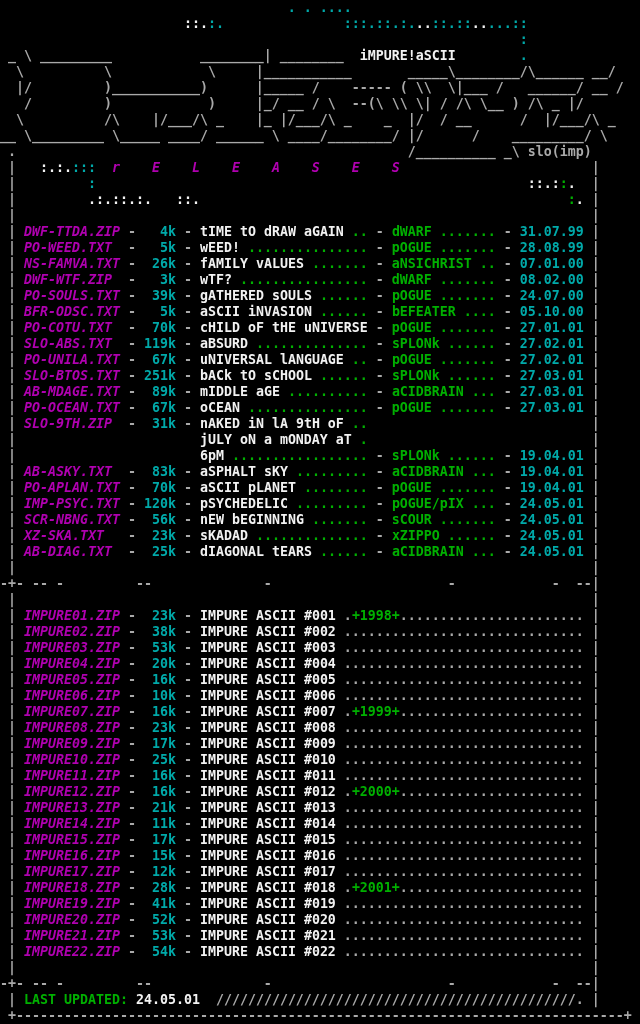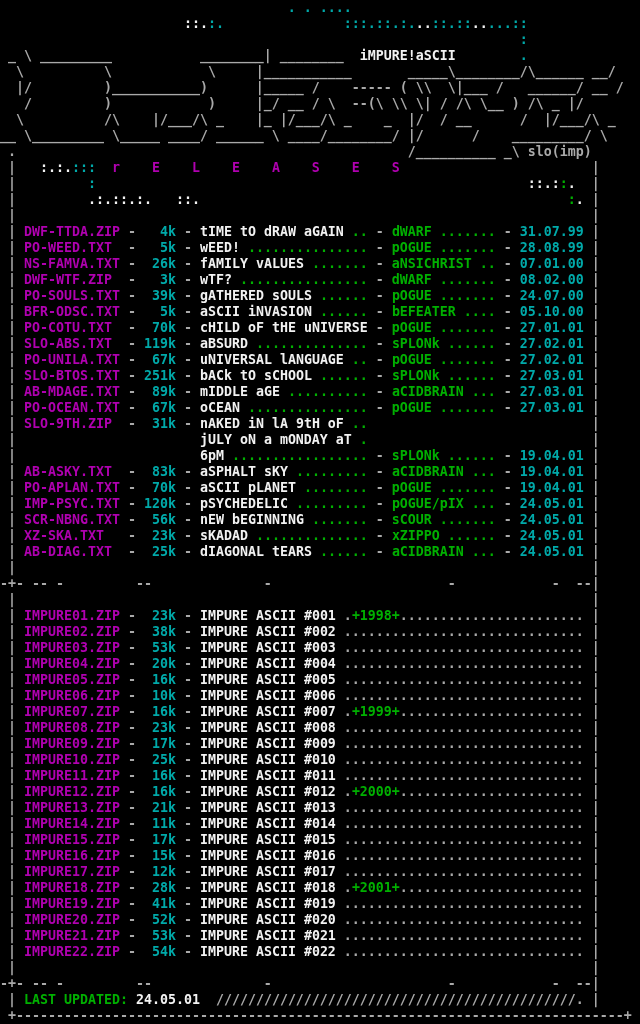--- a/index.html
+++ b/index.html
@@ -12,18 +12,18 @@
     font-size:13.29px;
     line-height:16px;
     letter-spacing:0;
     white-space:pre;
   }
   #screen .row{height:16px;white-space:pre;}
   .gy{color:#a9a9a9;}
   .wh{color:#f2f2f2;}
   .cy{color:#00a9a9;}
   .gr{color:#00b000;}
-  .mg{color:#b000b0;}
+  .mg{color:#b000b0;font-style:italic;}
 </style>
 </head>
 <body>
 
 <pre id="screen"><div class="row"><span class="cy">                                    . . ....</span></div><div class="row"><span class="wh">                       ::.</span><span class="cy">:.</span><span class="wh">               </span><span class="cy">:::.::.:.</span><span class="wh">..</span><span class="cy">::.::</span><span class="wh">..</span><span class="cy">...::</span></div><div class="row"><span class="cy">                                                                 :</span></div><div class="row"><span class="gy"> _ \ _________           ________| ________  </span><span class="wh">iMPURE!aSCII</span><span class="cy">        .</span></div><div class="row"><span class="gy">  \          \            \     |___________       _____\________/\______ __/</span></div><div class="row"><span class="gy">  |/         )___________)      |_____ /    ----- ( \\  \|___ /   ______/ __ /</span></div><div class="row"><span class="gy">   /         )            )     |_/ __ / \  --(\ \\ \| / /\ \__ ) /\ _ |/</span></div><div class="row"><span class="gy">  \          /\    |/___/\ _    |_ |/___/\ _    _  |/  / __      /  |/___/\ _</span></div><div class="row"><span class="gy">__ \_________ \_____ ____/ ______ \ ____/________/ |/      /    _________/ \</span></div><div class="row"><span class="gy"> .                                                 /__________ _\ slo(imp)</span></div><div class="row"><span class="gy"> |   </span><span class="wh">:.:.</span><span class="cy">:::</span><span class="gy">  </span><span class="mg">r    E    L    E    A    S    E    S</span><span class="gy">                        |</span></div><div class="row"><span class="gy"> |</span><span class="cy">         :</span><span class="wh">                                                      ::.:</span><span class="gr">:</span><span class="wh">.</span><span class="gy">  |</span></div><div class="row"><span class="gy"> |</span><span class="wh">         .:.::.:.   ::.</span><span class="gr">                                              :</span><span class="wh">.</span><span class="gy"> |</span></div><div class="row"><span class="gy"> |                                                                        |</span></div><div class="row"><span class="gy"> | </span><span class="mg">DWF-TTDA.ZIP</span><span class="gy"> - </span><span class="cy">  4k</span><span class="gy"> - </span><span class="wh">tIME tO dRAW aGAIN</span><span class="gr"> ..</span><span class="gy"> - </span><span class="gr">dWARF .......</span><span class="gy"> - </span><span class="cy">31.07.99</span><span class="gy"> |</span></div><div class="row"><span class="gy"> | </span><span class="mg">PO-WEED.TXT </span><span class="gy"> - </span><span class="cy">  5k</span><span class="gy"> - </span><span class="wh">wEED!</span><span class="gr"> ...............</span><span class="gy"> - </span><span class="gr">pOGUE .......</span><span class="gy"> - </span><span class="cy">28.08.99</span><span class="gy"> |</span></div><div class="row"><span class="gy"> | </span><span class="mg">NS-FAMVA.TXT</span><span class="gy"> - </span><span class="cy"> 26k</span><span class="gy"> - </span><span class="wh">fAMILY vALUES</span><span class="gr"> .......</span><span class="gy"> - </span><span class="gr">aNSICHRIST ..</span><span class="gy"> - </span><span class="cy">07.01.00</span><span class="gy"> |</span></div><div class="row"><span class="gy"> | </span><span class="mg">DWF-WTF.ZIP </span><span class="gy"> - </span><span class="cy">  3k</span><span class="gy"> - </span><span class="wh">wTF?</span><span class="gr"> ................</span><span class="gy"> - </span><span class="gr">dWARF .......</span><span class="gy"> - </span><span class="cy">08.02.00</span><span class="gy"> |</span></div><div class="row"><span class="gy"> | </span><span class="mg">PO-SOULS.TXT</span><span class="gy"> - </span><span class="cy"> 39k</span><span class="gy"> - </span><span class="wh">gATHERED sOULS</span><span class="gr"> ......</span><span class="gy"> - </span><span class="gr">pOGUE .......</span><span class="gy"> - </span><span class="cy">24.07.00</span><span class="gy"> |</span></div><div class="row"><span class="gy"> | </span><span class="mg">BFR-ODSC.TXT</span><span class="gy"> - </span><span class="cy">  5k</span><span class="gy"> - </span><span class="wh">aSCII iNVASION</span><span class="gr"> ......</span><span class="gy"> - </span><span class="gr">bEFEATER ....</span><span class="gy"> - </span><span class="cy">05.10.00</span><span class="gy"> |</span></div><div class="row"><span class="gy"> | </span><span class="mg">PO-COTU.TXT </span><span class="gy"> - </span><span class="cy"> 70k</span><span class="gy"> - </span><span class="wh">cHILD oF tHE uNIVERSE</span><span class="gy"> - </span><span class="gr">pOGUE .......</span><span class="gy"> - </span><span class="cy">27.01.01</span><span class="gy"> |</span></div><div class="row"><span class="gy"> | </span><span class="mg">SLO-ABS.TXT </span><span class="gy"> - </span><span class="cy">119k</span><span class="gy"> - </span><span class="wh">aBSURD</span><span class="gr"> ..............</span><span class="gy"> - </span><span class="gr">sPLONk ......</span><span class="gy"> - </span><span class="cy">27.02.01</span><span class="gy"> |</span></div><div class="row"><span class="gy"> | </span><span class="mg">PO-UNILA.TXT</span><span class="gy"> - </span><span class="cy"> 67k</span><span class="gy"> - </span><span class="wh">uNIVERSAL lANGUAGE</span><span class="gr"> ..</span><span class="gy"> - </span><span class="gr">pOGUE .......</span><span class="gy"> - </span><span class="cy">27.02.01</span><span class="gy"> |</span></div><div class="row"><span class="gy"> | </span><span class="mg">SLO-BTOS.TXT</span><span class="gy"> - </span><span class="cy">251k</span><span class="gy"> - </span><span class="wh">bACk tO sCHOOL</span><span class="gr"> ......</span><span class="gy"> - </span><span class="gr">sPLONk ......</span><span class="gy"> - </span><span class="cy">27.03.01</span><span class="gy"> |</span></div><div class="row"><span class="gy"> | </span><span class="mg">AB-MDAGE.TXT</span><span class="gy"> - </span><span class="cy"> 89k</span><span class="gy"> - </span><span class="wh">mIDDLE aGE</span><span class="gr"> ..........</span><span class="gy"> - </span><span class="gr">aCIDBRAIN ...</span><span class="gy"> - </span><span class="cy">27.03.01</span><span class="gy"> |</span></div><div class="row"><span class="gy"> | </span><span class="mg">PO-OCEAN.TXT</span><span class="gy"> - </span><span class="cy"> 67k</span><span class="gy"> - </span><span class="wh">oCEAN</span><span class="gr"> ...............</span><span class="gy"> - </span><span class="gr">pOGUE .......</span><span class="gy"> - </span><span class="cy">27.03.01</span><span class="gy"> |</span></div><div class="row"><span class="gy"> | </span><span class="mg">SLO-9TH.ZIP </span><span class="gy"> - </span><span class="cy"> 31k</span><span class="gy"> - </span><span class="wh">nAKED iN lA 9tH oF</span><span class="gr"> ..</span><span class="gy">                            |</span></div><div class="row"><span class="gy"> | </span><span class="gy">                      </span><span class="wh">jULY oN a mONDAY aT</span><span class="gr"> .</span><span class="gy">                            |</span></div><div class="row"><span class="gy"> | </span><span class="gy">                      </span><span class="wh">6pM</span><span class="gr"> .................</span><span class="gy"> - </span><span class="gr">sPLONk ......</span><span class="gy"> - </span><span class="cy">19.04.01</span><span class="gy"> |</span></div><div class="row"><span class="gy"> | </span><span class="mg">AB-ASKY.TXT </span><span class="gy"> - </span><span class="cy"> 83k</span><span class="gy"> - </span><span class="wh">aSPHALT sKY</span><span class="gr"> .........</span><span class="gy"> - </span><span class="gr">aCIDBRAIN ...</span><span class="gy"> - </span><span class="cy">19.04.01</span><span class="gy"> |</span></div><div class="row"><span class="gy"> | </span><span class="mg">PO-APLAN.TXT</span><span class="gy"> - </span><span class="cy"> 70k</span><span class="gy"> - </span><span class="wh">aSCII pLANET</span><span class="gr"> ........</span><span class="gy"> - </span><span class="gr">pOGUE .......</span><span class="gy"> - </span><span class="cy">19.04.01</span><span class="gy"> |</span></div><div class="row"><span class="gy"> | </span><span class="mg">IMP-PSYC.TXT</span><span class="gy"> - </span><span class="cy">120k</span><span class="gy"> - </span><span class="wh">pSYCHEDELIC</span><span class="gr"> .........</span><span class="gy"> - </span><span class="gr">pOGUE/pIX ...</span><span class="gy"> - </span><span class="cy">24.05.01</span><span class="gy"> |</span></div><div class="row"><span class="gy"> | </span><span class="mg">SCR-NBNG.TXT</span><span class="gy"> - </span><span class="cy"> 56k</span><span class="gy"> - </span><span class="wh">nEW bEGINNING</span><span class="gr"> .......</span><span class="gy"> - </span><span class="gr">sCOUR .......</span><span class="gy"> - </span><span class="cy">24.05.01</span><span class="gy"> |</span></div><div class="row"><span class="gy"> | </span><span class="mg">XZ-SKA.TXT  </span><span class="gy"> - </span><span class="cy"> 23k</span><span class="gy"> - </span><span class="wh">sKADAD</span><span class="gr"> ..............</span><span class="gy"> - </span><span class="gr">xZIPPO ......</span><span class="gy"> - </span><span class="cy">24.05.01</span><span class="gy"> |</span></div><div class="row"><span class="gy"> | </span><span class="mg">AB-DIAG.TXT </span><span class="gy"> - </span><span class="cy"> 25k</span><span class="gy"> - </span><span class="wh">dIAGONAL tEARS</span><span class="gr"> ......</span><span class="gy"> - </span><span class="gr">aCIDBRAIN ...</span><span class="gy"> - </span><span class="cy">24.05.01</span><span class="gy"> |</span></div><div class="row"><span class="gy"> |                                                                        |</span></div><div class="row"><span class="gy">-+- -- -         --              -                      -            -  --|</span></div><div class="row"><span class="gy"> |                                                                        |</span></div><div class="row"><span class="gy"> | </span><span class="mg">IMPURE01.ZIP</span><span class="gy"> - </span><span class="cy"> 23k</span><span class="gy"> - </span><span class="wh">IMPURE ASCII #001</span><span class="gy"> .</span><span class="gr">+1998+</span><span class="gy">.......................</span><span class="gy"> |</span></div><div class="row"><span class="gy"> | </span><span class="mg">IMPURE02.ZIP</span><span class="gy"> - </span><span class="cy"> 38k</span><span class="gy"> - </span><span class="wh">IMPURE ASCII #002</span><span class="gy"> ..............................</span><span class="gy"> |</span></div><div class="row"><span class="gy"> | </span><span class="mg">IMPURE03.ZIP</span><span class="gy"> - </span><span class="cy"> 53k</span><span class="gy"> - </span><span class="wh">IMPURE ASCII #003</span><span class="gy"> ..............................</span><span class="gy"> |</span></div><div class="row"><span class="gy"> | </span><span class="mg">IMPURE04.ZIP</span><span class="gy"> - </span><span class="cy"> 20k</span><span class="gy"> - </span><span class="wh">IMPURE ASCII #004</span><span class="gy"> ..............................</span><span class="gy"> |</span></div><div class="row"><span class="gy"> | </span><span class="mg">IMPURE05.ZIP</span><span class="gy"> - </span><span class="cy"> 16k</span><span class="gy"> - </span><span class="wh">IMPURE ASCII #005</span><span class="gy"> ..............................</span><span class="gy"> |</span></div><div class="row"><span class="gy"> | </span><span class="mg">IMPURE06.ZIP</span><span class="gy"> - </span><span class="cy"> 10k</span><span class="gy"> - </span><span class="wh">IMPURE ASCII #006</span><span class="gy"> ..............................</span><span class="gy"> |</span></div><div class="row"><span class="gy"> | </span><span class="mg">IMPURE07.ZIP</span><span class="gy"> - </span><span class="cy"> 16k</span><span class="gy"> - </span><span class="wh">IMPURE ASCII #007</span><span class="gy"> .</span><span class="gr">+1999+</span><span class="gy">.......................</span><span class="gy"> |</span></div><div class="row"><span class="gy"> | </span><span class="mg">IMPURE08.ZIP</span><span class="gy"> - </span><span class="cy"> 23k</span><span class="gy"> - </span><span class="wh">IMPURE ASCII #008</span><span class="gy"> ..............................</span><span class="gy"> |</span></div><div class="row"><span class="gy"> | </span><span class="mg">IMPURE09.ZIP</span><span class="gy"> - </span><span class="cy"> 17k</span><span class="gy"> - </span><span class="wh">IMPURE ASCII #009</span><span class="gy"> ..............................</span><span class="gy"> |</span></div><div class="row"><span class="gy"> | </span><span class="mg">IMPURE10.ZIP</span><span class="gy"> - </span><span class="cy"> 25k</span><span class="gy"> - </span><span class="wh">IMPURE ASCII #010</span><span class="gy"> ..............................</span><span class="gy"> |</span></div><div class="row"><span class="gy"> | </span><span class="mg">IMPURE11.ZIP</span><span class="gy"> - </span><span class="cy"> 16k</span><span class="gy"> - </span><span class="wh">IMPURE ASCII #011</span><span class="gy"> ..............................</span><span class="gy"> |</span></div><div class="row"><span class="gy"> | </span><span class="mg">IMPURE12.ZIP</span><span class="gy"> - </span><span class="cy"> 16k</span><span class="gy"> - </span><span class="wh">IMPURE ASCII #012</span><span class="gy"> .</span><span class="gr">+2000+</span><span class="gy">.......................</span><span class="gy"> |</span></div><div class="row"><span class="gy"> | </span><span class="mg">IMPURE13.ZIP</span><span class="gy"> - </span><span class="cy"> 21k</span><span class="gy"> - </span><span class="wh">IMPURE ASCII #013</span><span class="gy"> ..............................</span><span class="gy"> |</span></div><div class="row"><span class="gy"> | </span><span class="mg">IMPURE14.ZIP</span><span class="gy"> - </span><span class="cy"> 11k</span><span class="gy"> - </span><span class="wh">IMPURE ASCII #014</span><span class="gy"> ..............................</span><span class="gy"> |</span></div><div class="row"><span class="gy"> | </span><span class="mg">IMPURE15.ZIP</span><span class="gy"> - </span><span class="cy"> 17k</span><span class="gy"> - </span><span class="wh">IMPURE ASCII #015</span><span class="gy"> ..............................</span><span class="gy"> |</span></div><div class="row"><span class="gy"> | </span><span class="mg">IMPURE16.ZIP</span><span class="gy"> - </span><span class="cy"> 15k</span><span class="gy"> - </span><span class="wh">IMPURE ASCII #016</span><span class="gy"> ..............................</span><span class="gy"> |</span></div><div class="row"><span class="gy"> | </span><span class="mg">IMPURE17.ZIP</span><span class="gy"> - </span><span class="cy"> 12k</span><span class="gy"> - </span><span class="wh">IMPURE ASCII #017</span><span class="gy"> ..............................</span><span class="gy"> |</span></div><div class="row"><span class="gy"> | </span><span class="mg">IMPURE18.ZIP</span><span class="gy"> - </span><span class="cy"> 28k</span><span class="gy"> - </span><span class="wh">IMPURE ASCII #018</span><span class="gy"> .</span><span class="gr">+2001+</span><span class="gy">.......................</span><span class="gy"> |</span></div><div class="row"><span class="gy"> | </span><span class="mg">IMPURE19.ZIP</span><span class="gy"> - </span><span class="cy"> 41k</span><span class="gy"> - </span><span class="wh">IMPURE ASCII #019</span><span class="gy"> ..............................</span><span class="gy"> |</span></div><div class="row"><span class="gy"> | </span><span class="mg">IMPURE20.ZIP</span><span class="gy"> - </span><span class="cy"> 52k</span><span class="gy"> - </span><span class="wh">IMPURE ASCII #020</span><span class="gy"> ..............................</span><span class="gy"> |</span></div><div class="row"><span class="gy"> | </span><span class="mg">IMPURE21.ZIP</span><span class="gy"> - </span><span class="cy"> 53k</span><span class="gy"> - </span><span class="wh">IMPURE ASCII #021</span><span class="gy"> ..............................</span><span class="gy"> |</span></div><div class="row"><span class="gy"> | </span><span class="mg">IMPURE22.ZIP</span><span class="gy"> - </span><span class="cy"> 54k</span><span class="gy"> - </span><span class="wh">IMPURE ASCII #022</span><span class="gy"> ..............................</span><span class="gy"> |</span></div><div class="row"><span class="gy"> |                                                                        |</span></div><div class="row"><span class="gy">-+- -- -         --              -                      -            -  --|</span></div><div class="row"><span class="gy"> | </span><span class="gr">LAST UPDATED:</span><span class="gy"> </span><span class="wh">24.05.01</span><span class="gy">  /////////////////////////////////////////////. |</span></div><div class="row"><span class="gy"> +----------------------------------------------------------------------------+</span></div></pre>
 
 </body></html>

